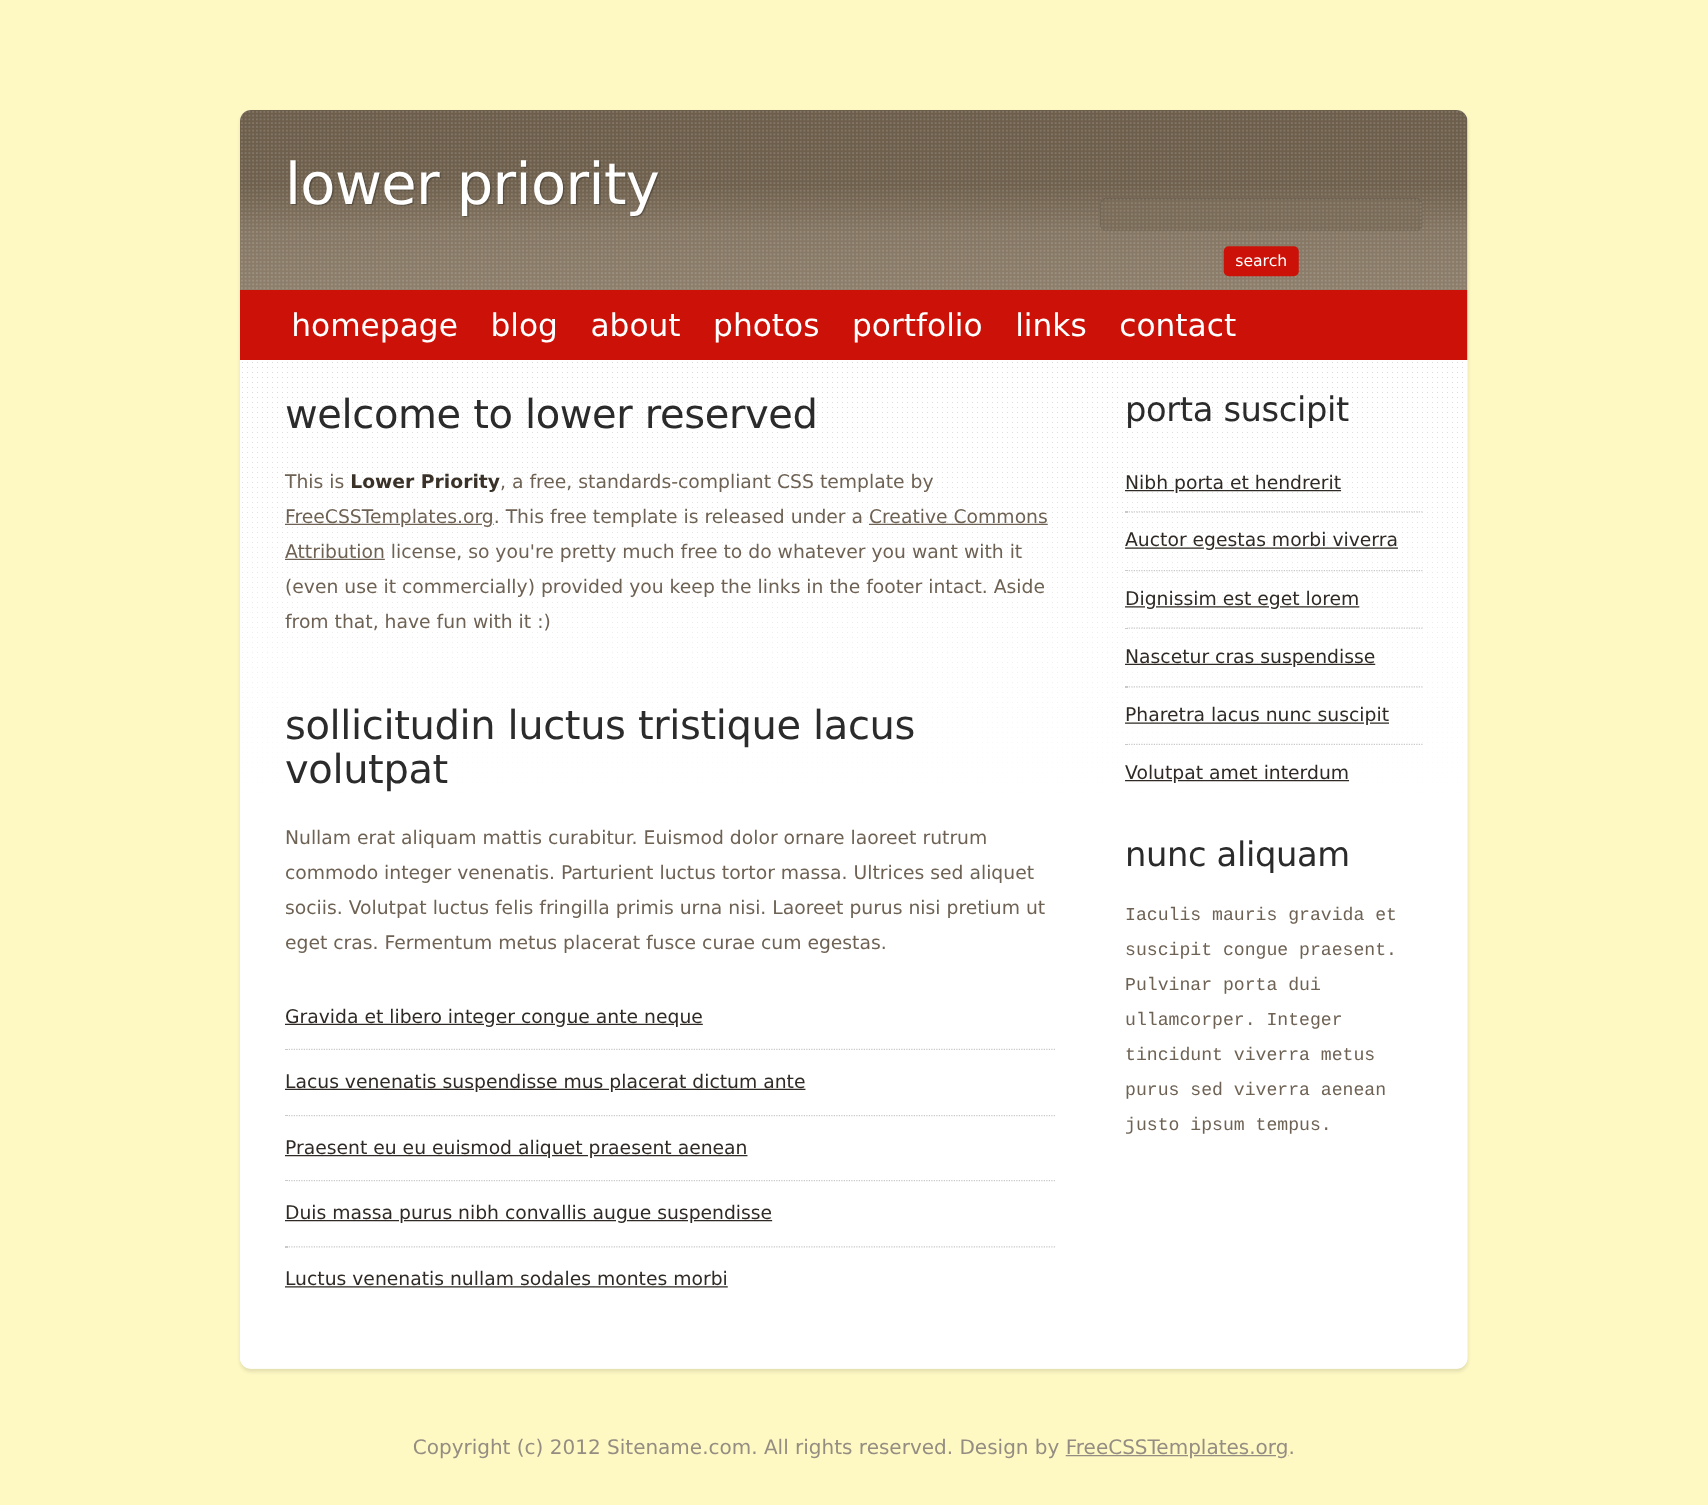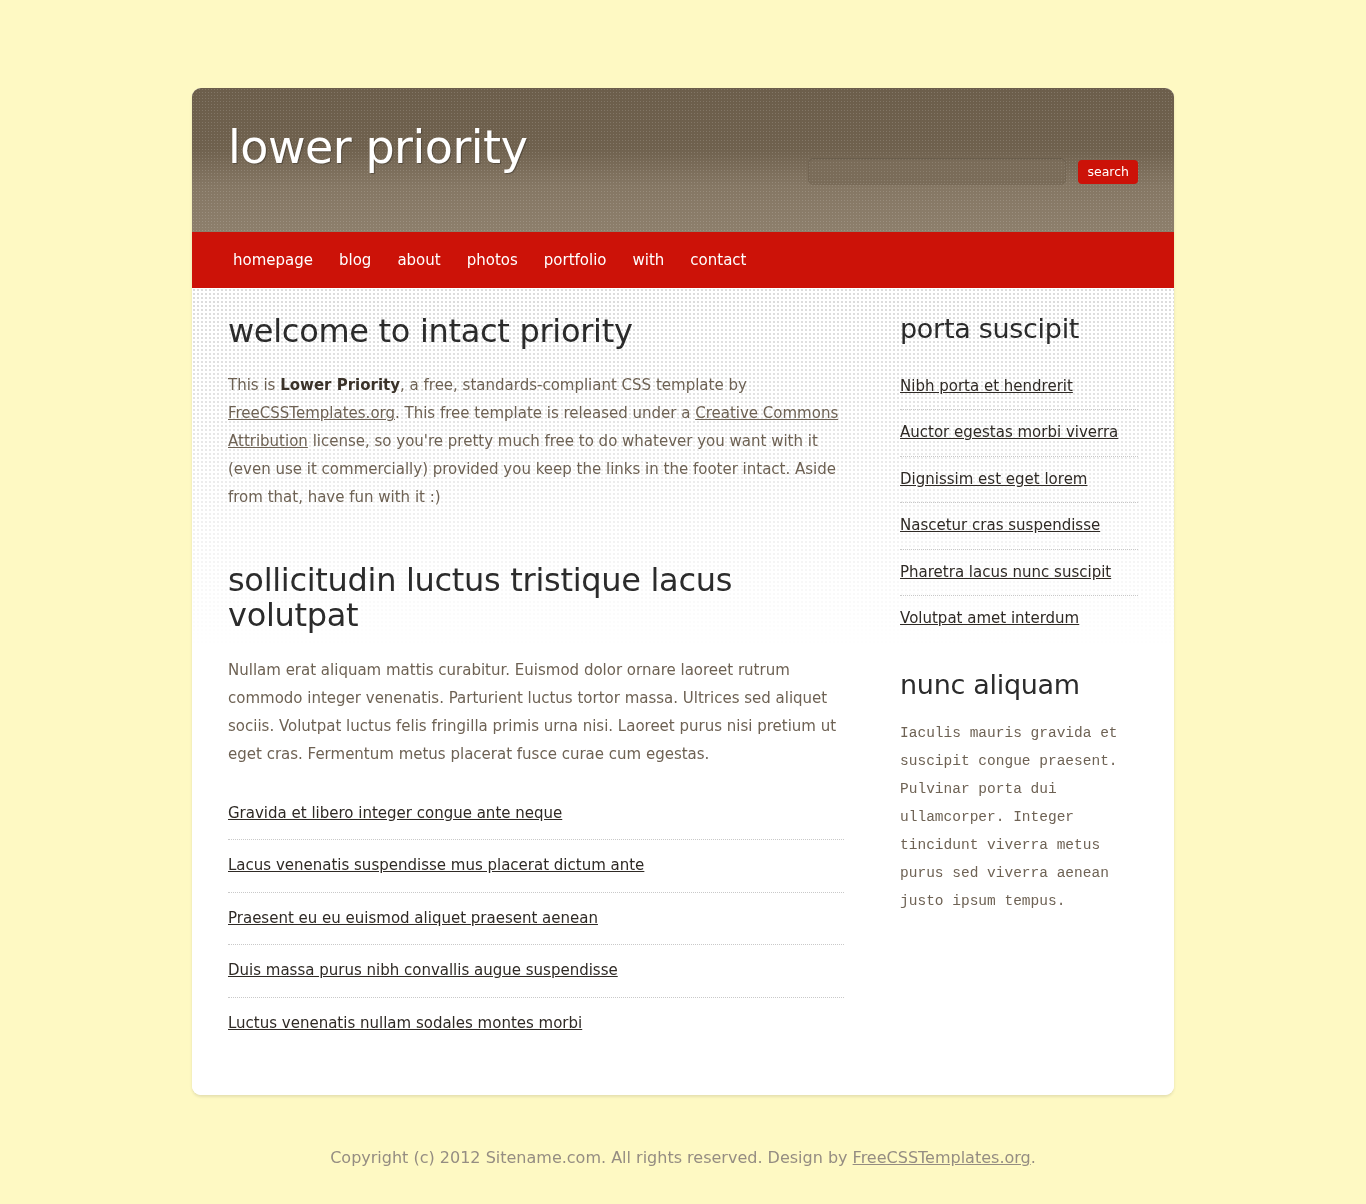--- a/index.html
+++ b/index.html
@@ -59,20 +59,21 @@
   }
 
   
   #search-form {
     position: absolute;
     right: 36px;
     top: 70px;
     display: flex;
     align-items: center;
     gap: 12px;
+    flex-direction: column;
   }
   #search-input {
     width: 258px;
     height: 27px;
     border: none;
     outline: none;
     border-radius: 5px;
     background-color: #7a6c59;
     background-image: radial-gradient(rgba(255,255,255,0.13) 0.7px, transparent 0.8px);
     background-size: 3px 3px;
@@ -99,21 +100,21 @@
   #menu {
     background: #cc1208;
     height: 56px;
     display: flex;
     align-items: center;
     padding: 0 28px;
   }
   #menu a {
     color: #ffffff;
     text-decoration: none;
-    font-size: 15px;
+    font-size: 25px;
     padding: 0 13px;
     line-height: 1;
   }
 
   
   #page-body {
     position: relative;
     display: flex;
     padding: 26px 36px 46px 36px;
     background: #ffffff;
@@ -207,31 +208,31 @@
         <button id="search-button">search</button>
       </div>
     </div>
 
     <div id="menu">
       <a href="#">homepage</a>
       <a href="#">blog</a>
       <a href="#">about</a>
       <a href="#">photos</a>
       <a href="#">portfolio</a>
-      <a href="#">with</a>
+      <a href="#">links</a>
       <a href="#">contact</a>
     </div>
 
     <div id="page-body">
       <div class="dots"></div>
 
       <div id="content">
 
         <div class="section-one">
-          <h2>welcome to intact priority</h2>
+          <h2>welcome to lower reserved</h2>
           <p><span>This is </span><strong>Lower Priority</strong><span>, a free, standards-compliant CSS template by </span><a href="#">FreeCSSTemplates.org</a><span>. This free template is released under a </span><a href="#">Creative Commons Attribution</a><span> license, so you're pretty much free to do whatever you want with it (even use it commercially) provided you keep the links in the footer intact. Aside from that, have fun with it :)</span></p>
         </div>
 
         <div class="section-two">
           <h2>sollicitudin luctus tristique lacus volutpat</h2>
           <p>Nullam erat aliquam mattis curabitur. Euismod dolor ornare laoreet rutrum commodo integer venenatis. Parturient luctus tortor massa. Ultrices sed aliquet sociis. Volutpat luctus felis fringilla primis urna nisi. Laoreet purus nisi pretium ut eget cras. Fermentum metus placerat fusce curae cum egestas.</p>
 
           <ul class="link-list">
             <li><a href="#">Gravida et libero integer congue ante neque</a></li>
             <li><a href="#">Lacus venenatis suspendisse mus placerat dictum ante</a></li>

